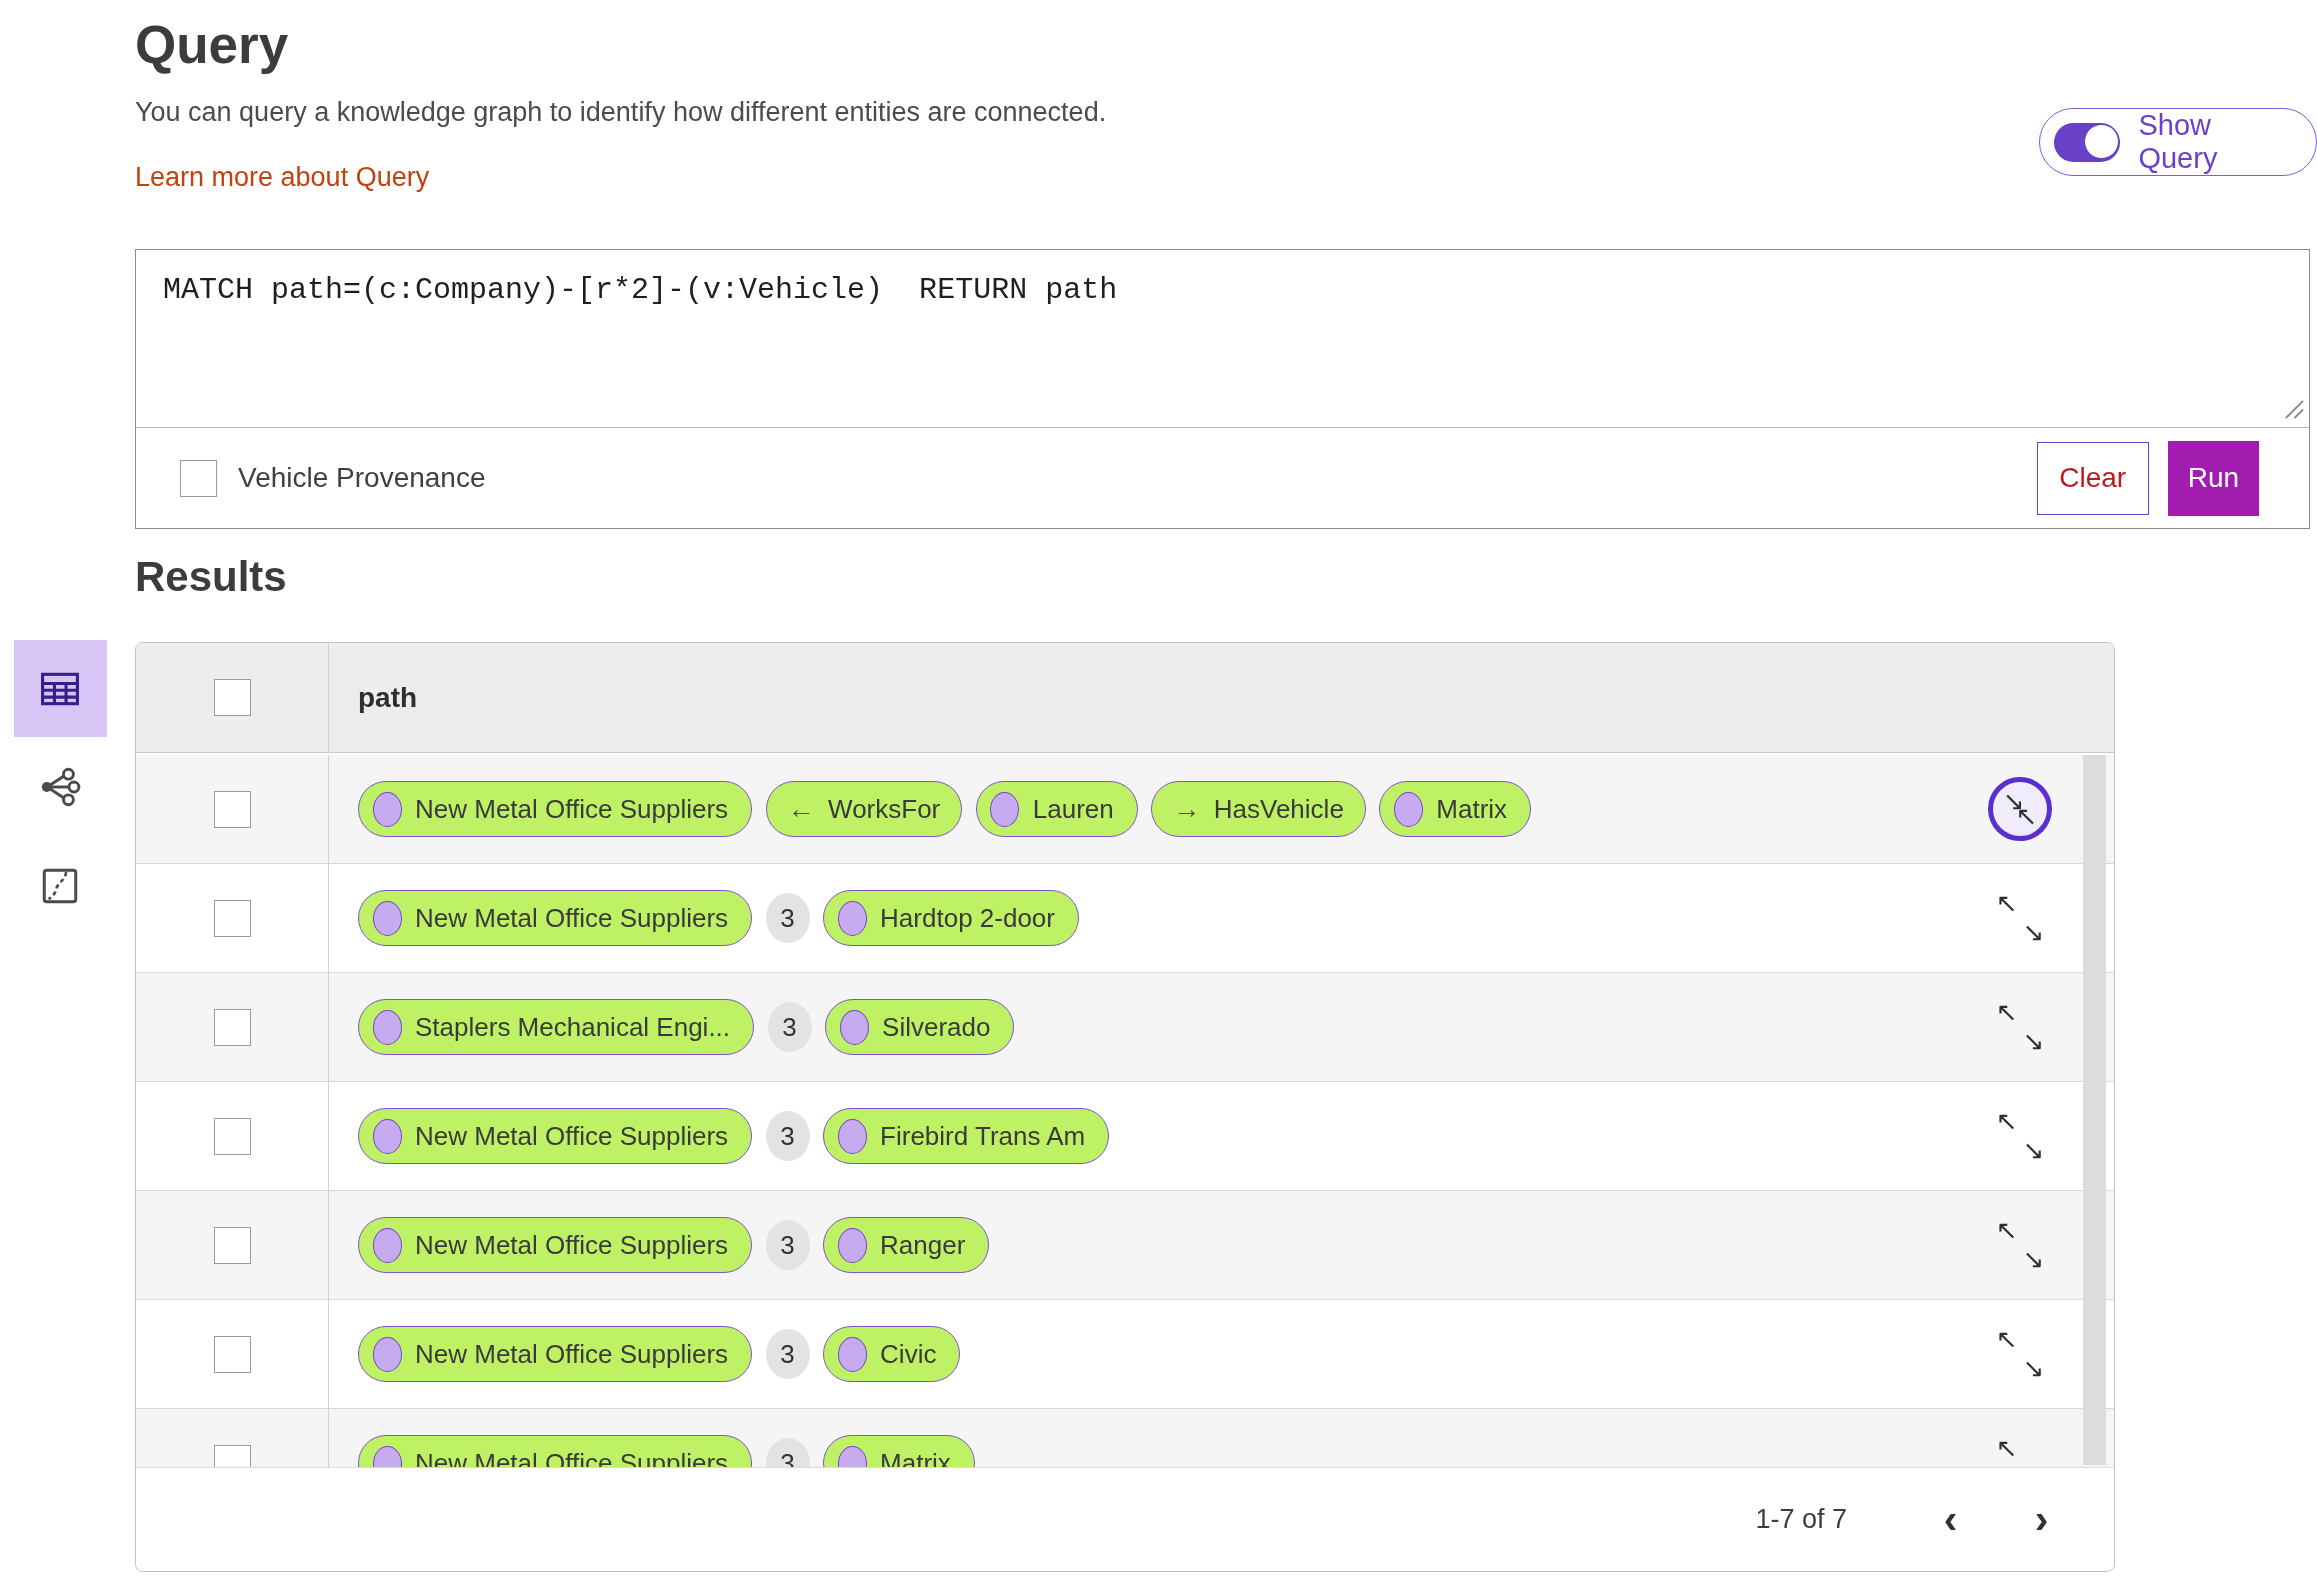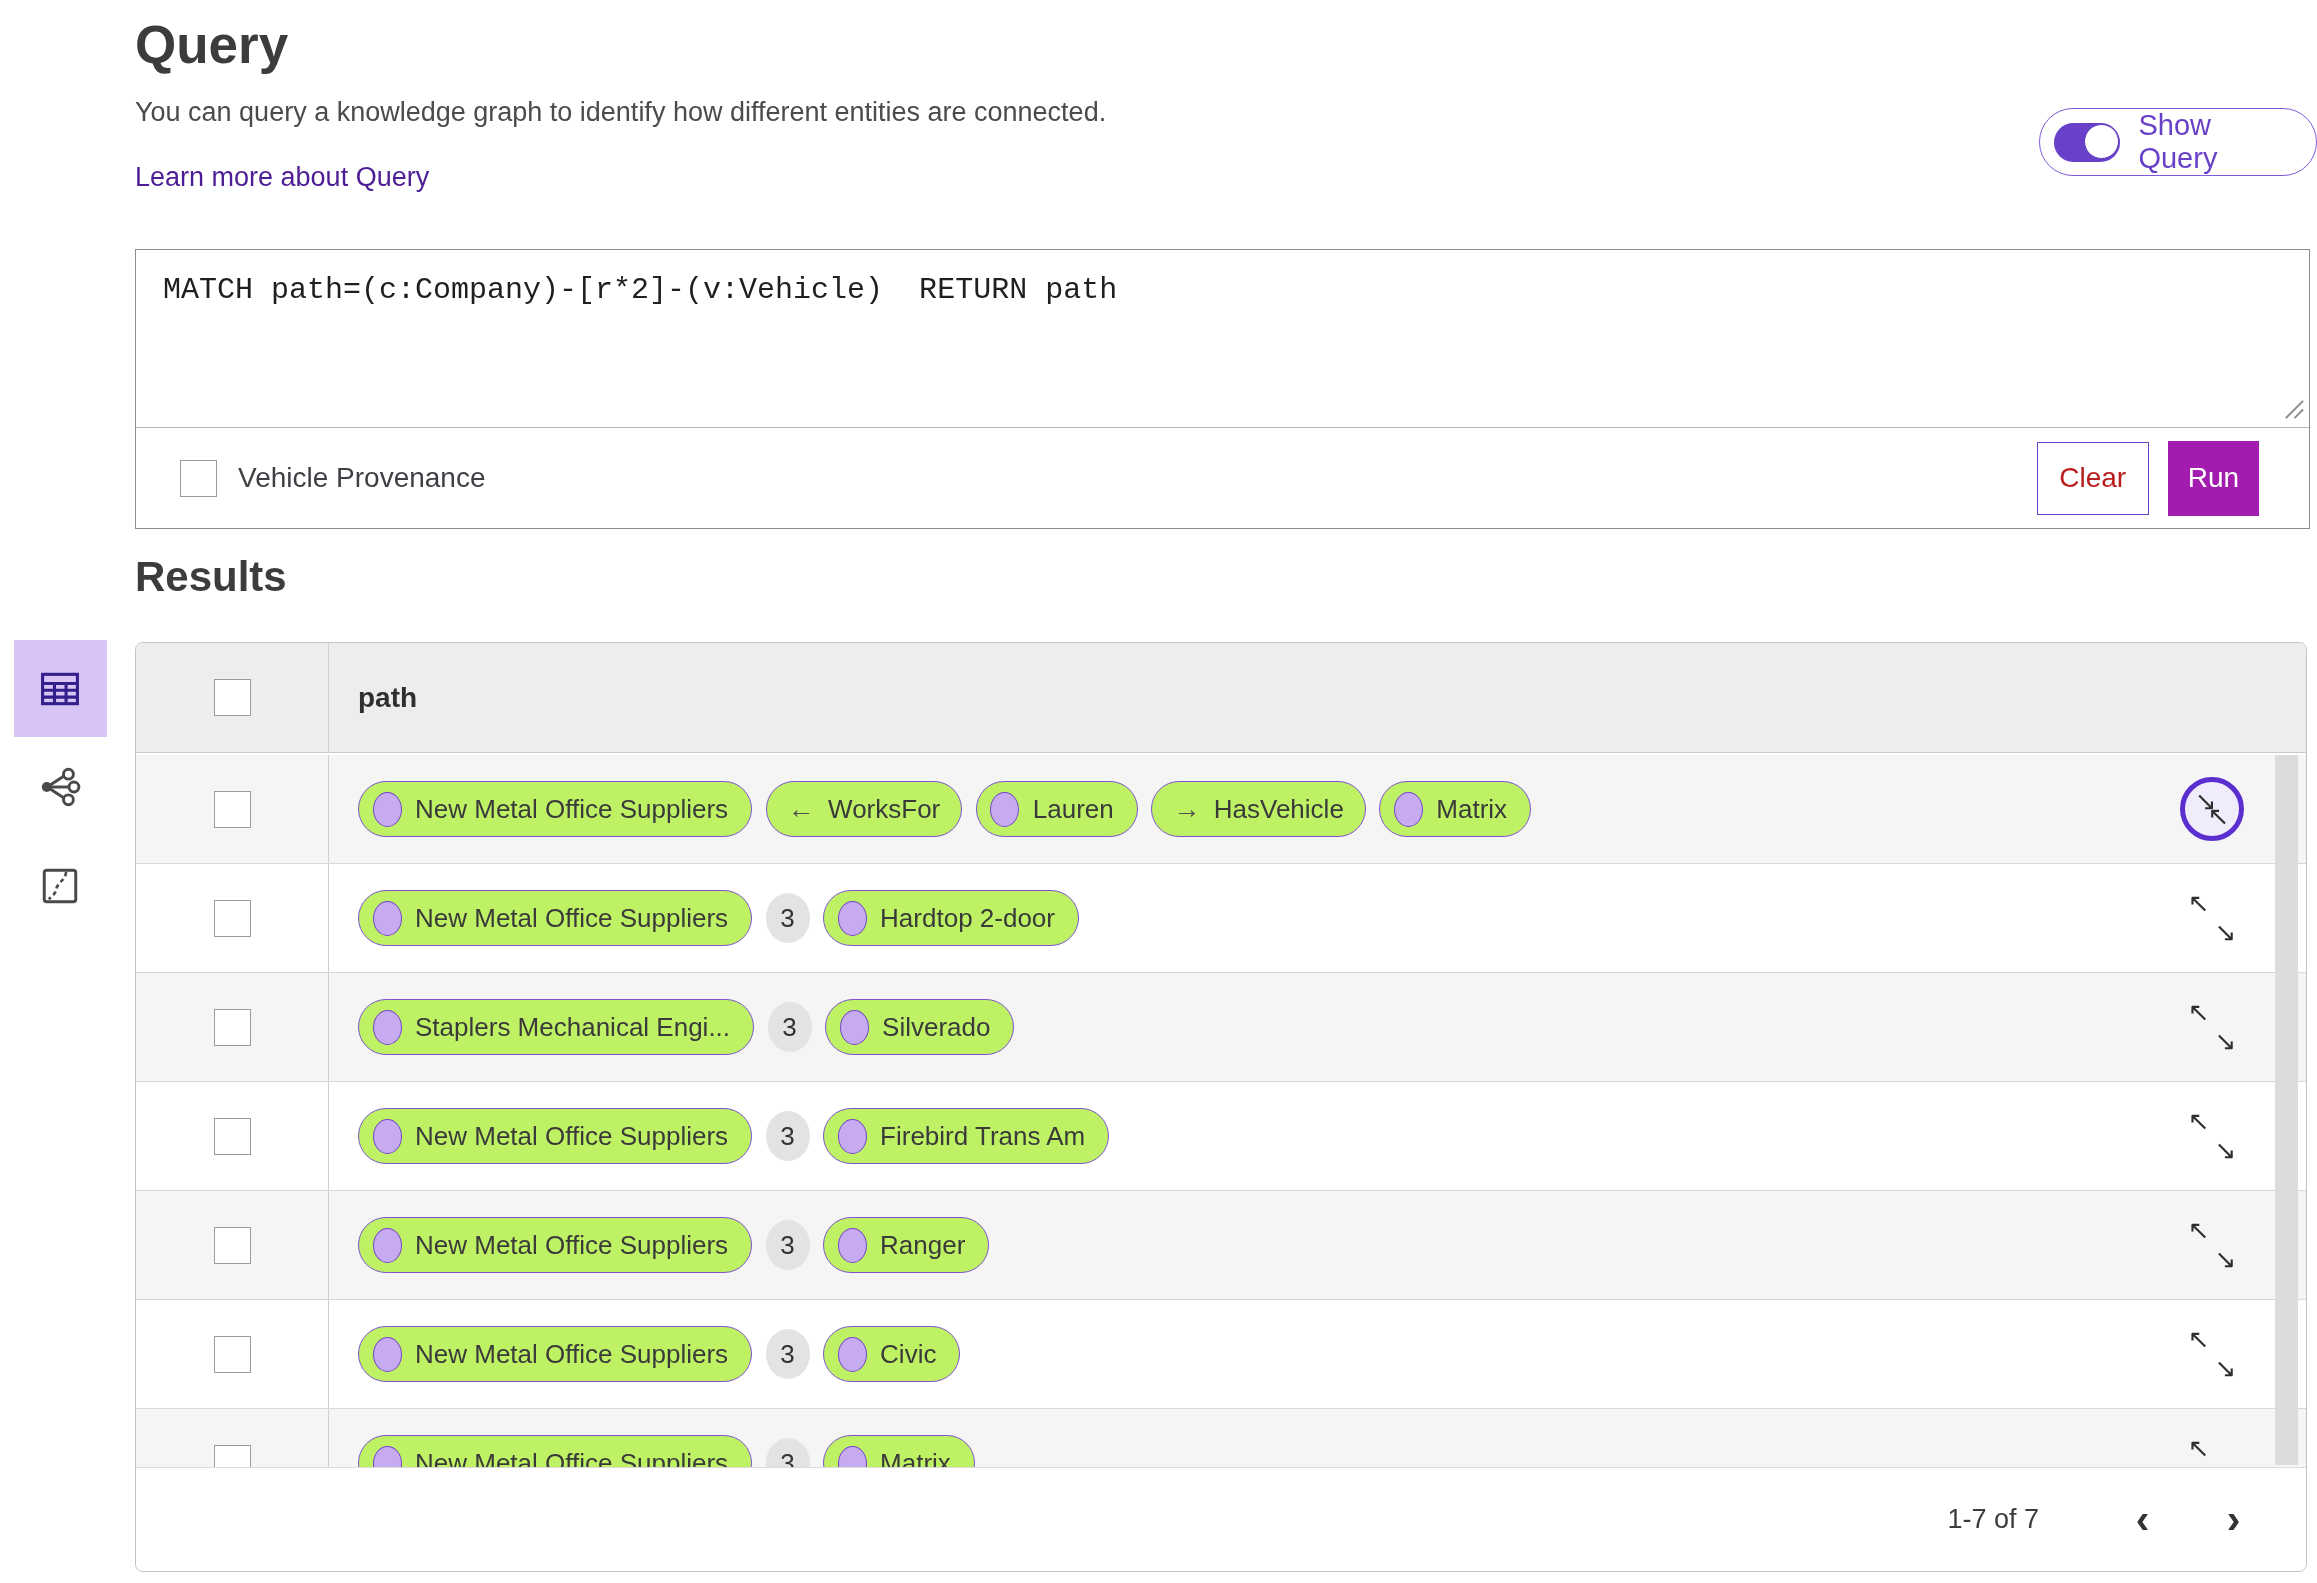--- a/index.html
+++ b/index.html
@@ -2,21 +2,21 @@
 <html><head>
 <meta charset="utf-8">
 <style>
   * { margin:0; padding:0; box-sizing:border-box; }
   html,body { width:2317px; height:1583px; background:#ffffff; font-family:"Liberation Sans", sans-serif; color:#3a3a3a; overflow:hidden; }
   .abs { position:absolute; }
 
   
   #page-title { left:135px; top:13.5px; font-size:53px; font-weight:700; color:#3c3c3c; }
   #page-desc { left:135px; top:97px; font-size:27px; color:#4b4b4b; }
-  #learn-link { left:135px; top:162px; font-size:27px; color:#4c1d95; cursor:pointer; }
+  #learn-link { left:135px; top:162px; font-size:27px; color:#c2410c; cursor:pointer; }
 
   #show-query { left:2039px; top:108px; height:68px; padding:0 25px 0 13.5px; border:1.9px solid #8059dd; border-radius:34px; display:flex; align-items:center; gap:18px; background:#fff; cursor:pointer; }
   #show-query .track { width:70px; height:39px; background:#6941c9; border-radius:19.3px; position:relative; }
   #show-query .knob { position:absolute; right:1.9px; top:1.9px; width:35px; height:35px; background:#ffffff; border-radius:50%; border:1.9px solid #5b35c0; }
   #show-query .lbl { font-size:29px; color:#6941c9; }
 
   
   #query-box { left:135px; top:241px; width:2175px; height:280px; border:1.9px solid #8c8c8c; background:#fff;margin-top:8px; }
   #query-text { position:absolute; left:27px; top:23px; right:39px; font-family:"Liberation Mono", monospace; font-size:30px; color:#1f1f1f; white-space:pre-wrap; }
   #resize-grip { position:absolute; right:3.9px; top:147px; width:23px; height:23px; }
@@ -32,21 +32,21 @@
   #results-title { left:135px; top:553px; font-size:42px; font-weight:700; color:#3c3c3c; }
 
   
   #view-switcher { left:13.5px; top:640px; width:93px; }
   .view-item { width:93px; height:97px; display:flex; align-items:center; justify-content:center; cursor:pointer; margin-bottom:1.9px; }
   .view-item.selected { background:#d8c5f6; }
   .view-item + .view-item { margin-top:0px; }
   #view-graph { height:97px; } #view-map { height:97px; }
 
   
-  #results-table { left:135px; top:642px; width:2172px; height:930px; border:1.9px solid #c2c2c2; border-radius:7.7px; background:#fff; overflow:hidden; }
+  #results-table { left:135px; top:642px; width:1980px; height:930px; border:1.9px solid #c2c2c2; border-radius:7.7px; background:#fff; overflow:hidden; }
   #table-header { height:110px; background:#ededed; border-bottom:1.9px solid #c9c9c9; display:flex; align-items:center; position:relative; }
   .cb-col { width:193px; flex:0 0 auto; display:flex; align-items:center; justify-content:center; align-self:stretch; border-right:1px solid #cfcfcf; }
   #path-header { font-size:28px; font-weight:700; color:#2f2f2f; padding-left:29px; }
   #rows-area { position:absolute; left:0; right:0; top:112px; bottom:104px; overflow:hidden; }
   .t-row { height:109px; display:flex; align-items:center; border-bottom:1px solid #d8d8d8; position:relative; }
   .t-row.odd { background:#f5f5f5; }
   .t-row.even { background:#ffffff; }
   .pills-cell { flex:1; display:flex; align-items:center; gap:13.5px; padding-left:29px; overflow:hidden; }
   .pill { display:flex; align-items:center; gap:13.5px; height:56px; padding:0 23px 0 13.5px; border:1.9px solid #7e52d1; border-radius:29px; background:#bef264; flex:0 0 auto; }
   .pill .avatar { width:29px; height:35px; border-radius:50%; background:#c7abf1; border:1.9px solid #7747c9; flex:0 0 auto; }

